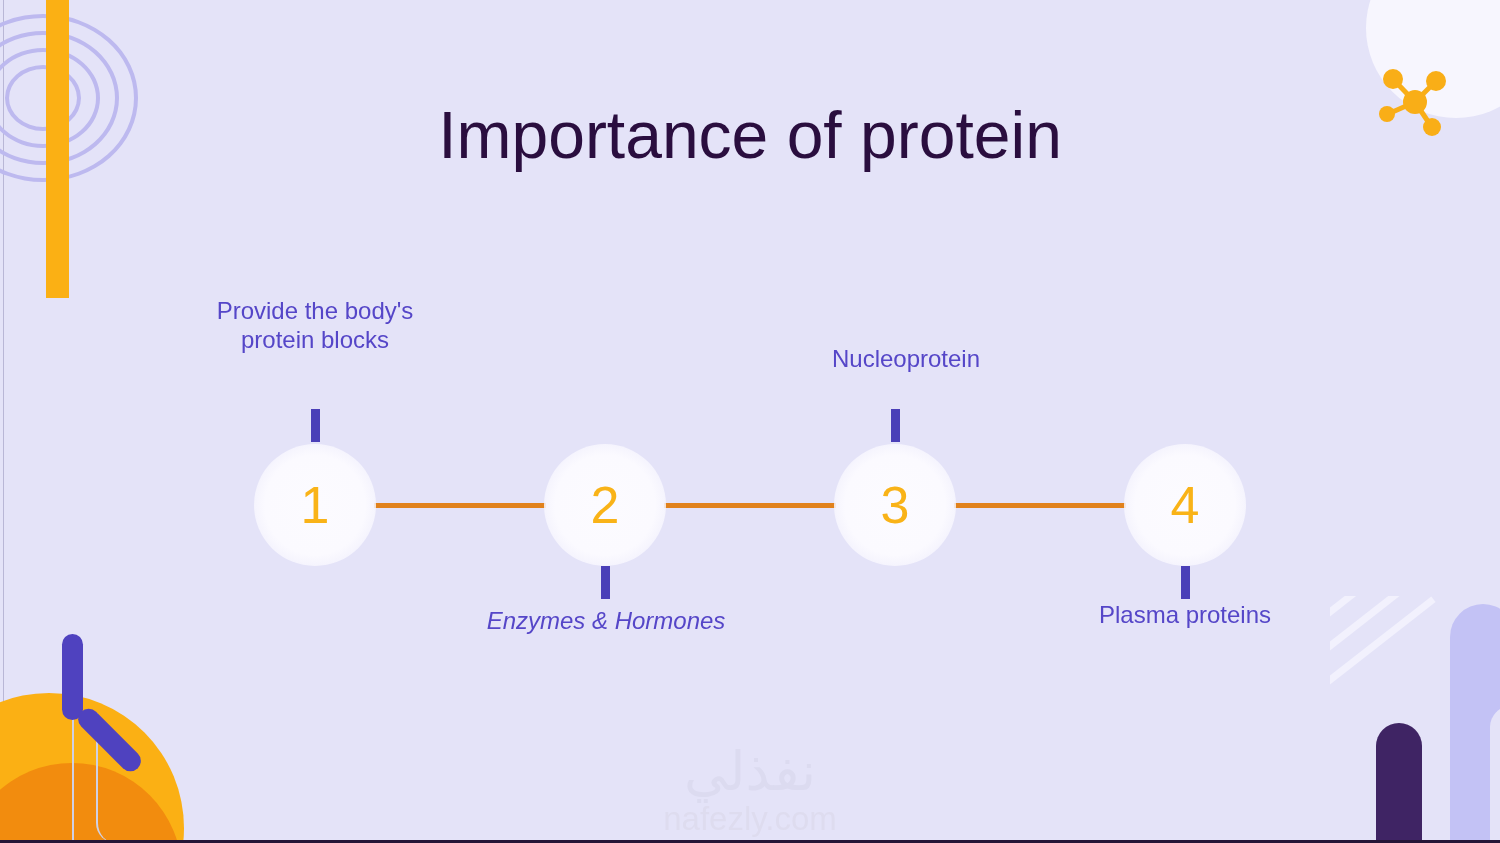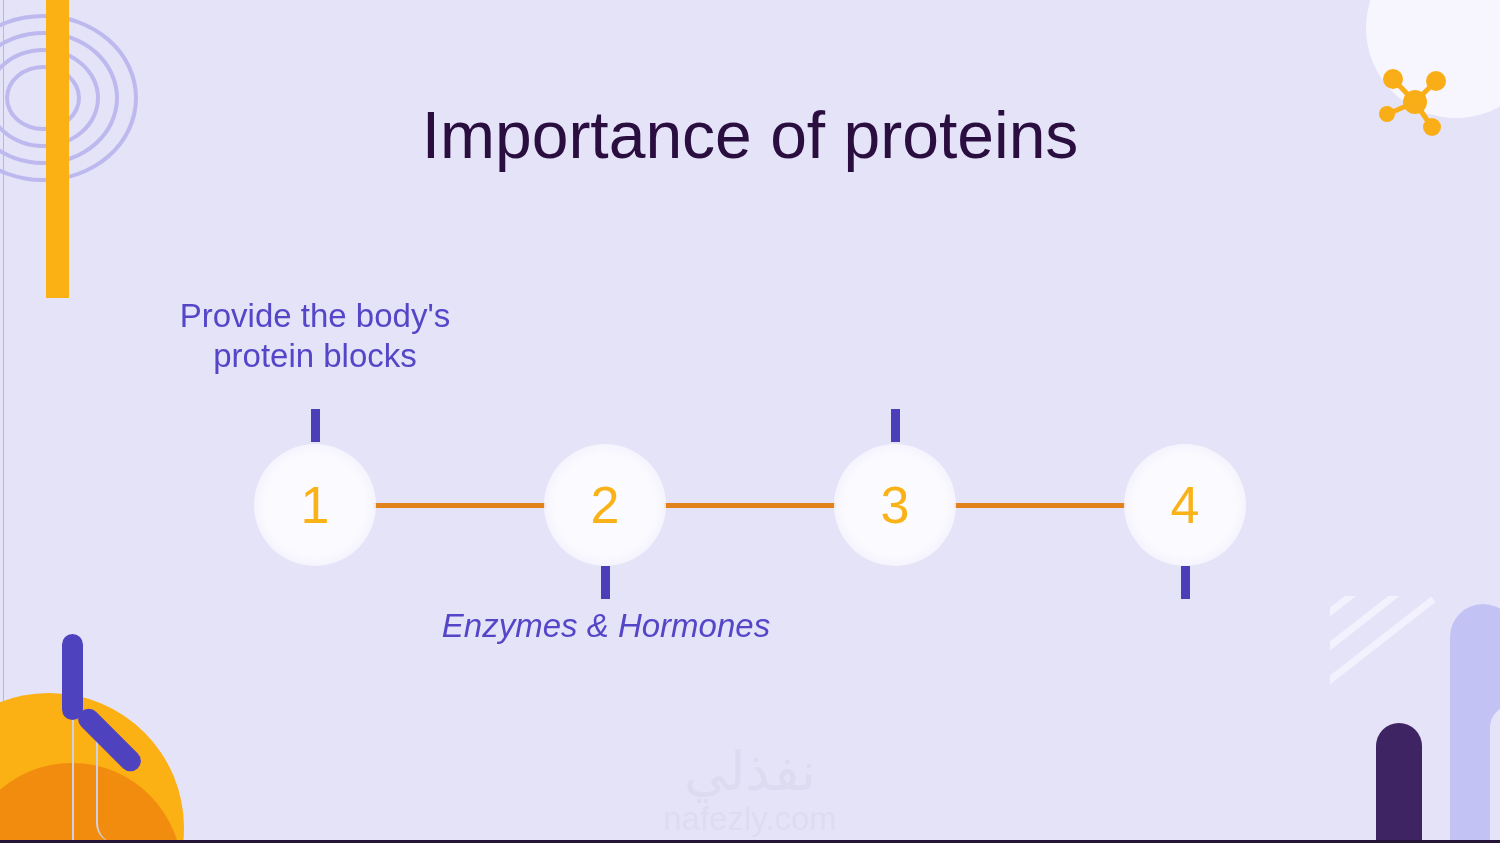--- a/index.html
+++ b/index.html
@@ -200,21 +200,21 @@
 
   .tick {
     position: absolute;
     width: 9px; height: 33px;
     background: #4a3fb8;
   }
 
   .label {
     position: absolute;
     color: #5546c8;
-    font-size: 33px;
+    font-size: 24px;
     line-height: 1.22;
     text-align: center;
     font-weight: 400;
   }
   .sublabel {
     position: absolute;
     color: #232033;
     font-size: 20px;
     text-align: center;
     font-weight: 400;
@@ -286,21 +286,21 @@
   <div class="br-stripes">
     <i style="top:40px"></i>
       <i style="top:74px"></i>
       <i style="top:108px"></i>
       <i style="top:142px"></i>
   </div>
   <div class="br-light-pillar"></div>
   <div class="br-inner-notch"></div>
   <div class="br-dark-pillar"></div>
 
-  <div class="title">Importance of proteins</div>
+  <div class="title">Importance of protein</div>
 
   <div class="timeline">
 
     <div class="connector" style="left:374px; width:172px;"></div>
     <div class="connector" style="left:664px; width:172px;"></div>
     <div class="connector" style="left:954px; width:172px;"></div>
 
     <div class="node n1">
       <span>1</span>
     </div>
@@ -321,21 +321,27 @@
 
     <div class="label" style="left:125px; top:296px; width:380px;">
       <div>Provide the body's</div>
       <div>protein blocks</div>
     </div>
 
     <div class="label" style="left:406px; top:606px; width:400px;font-style:italic;">
       <div>Enzymes &amp; Hormones</div>
     </div>
 
-
+    <div class="label" style="left:706px; top:344px; width:400px;">
+      <div>Nucleoprotein</div>
+    </div>
+
+    <div class="label" style="left:985px; top:600px; width:400px;">
+      <div>Plasma proteins</div>
+    </div>
 
   </div>
 
   <div class="watermark">
     <div class="wm-ar">نفذلي</div>
     <div class="wm-en">nafezly.com</div>
   </div>
 
   <div class="edge-line-bottom"></div>
 </div>

